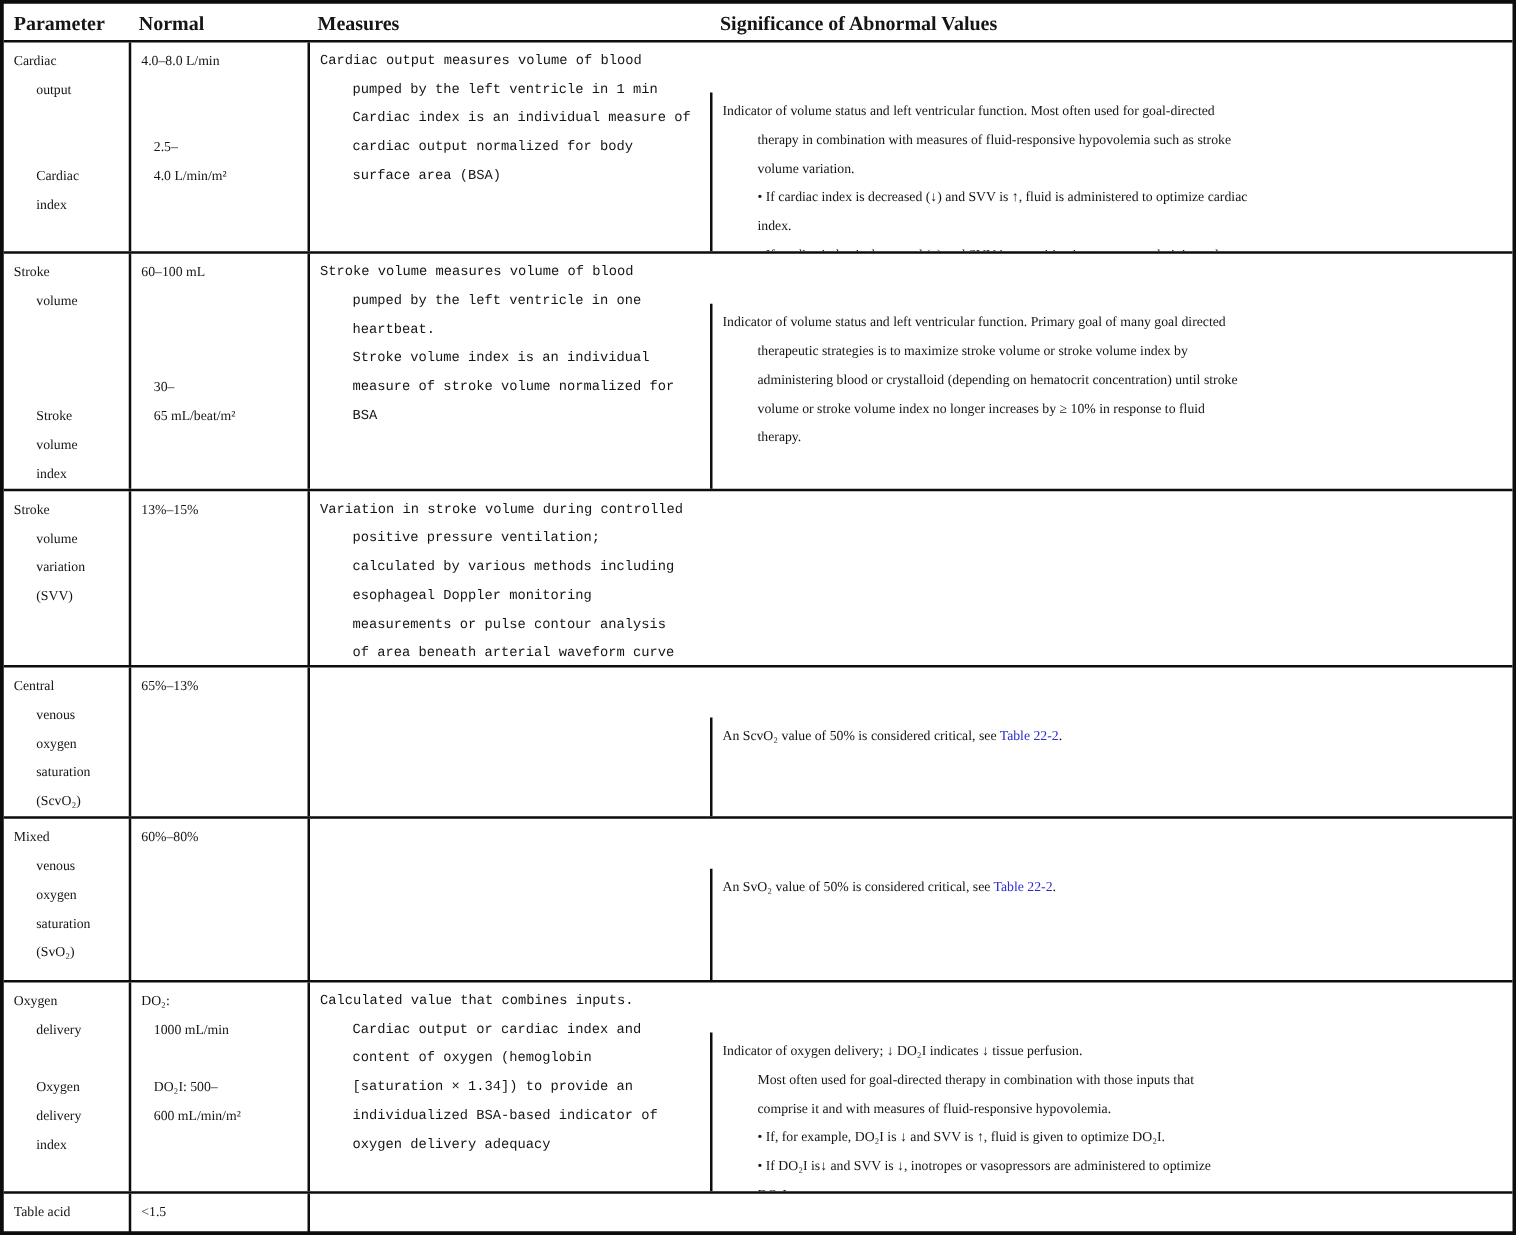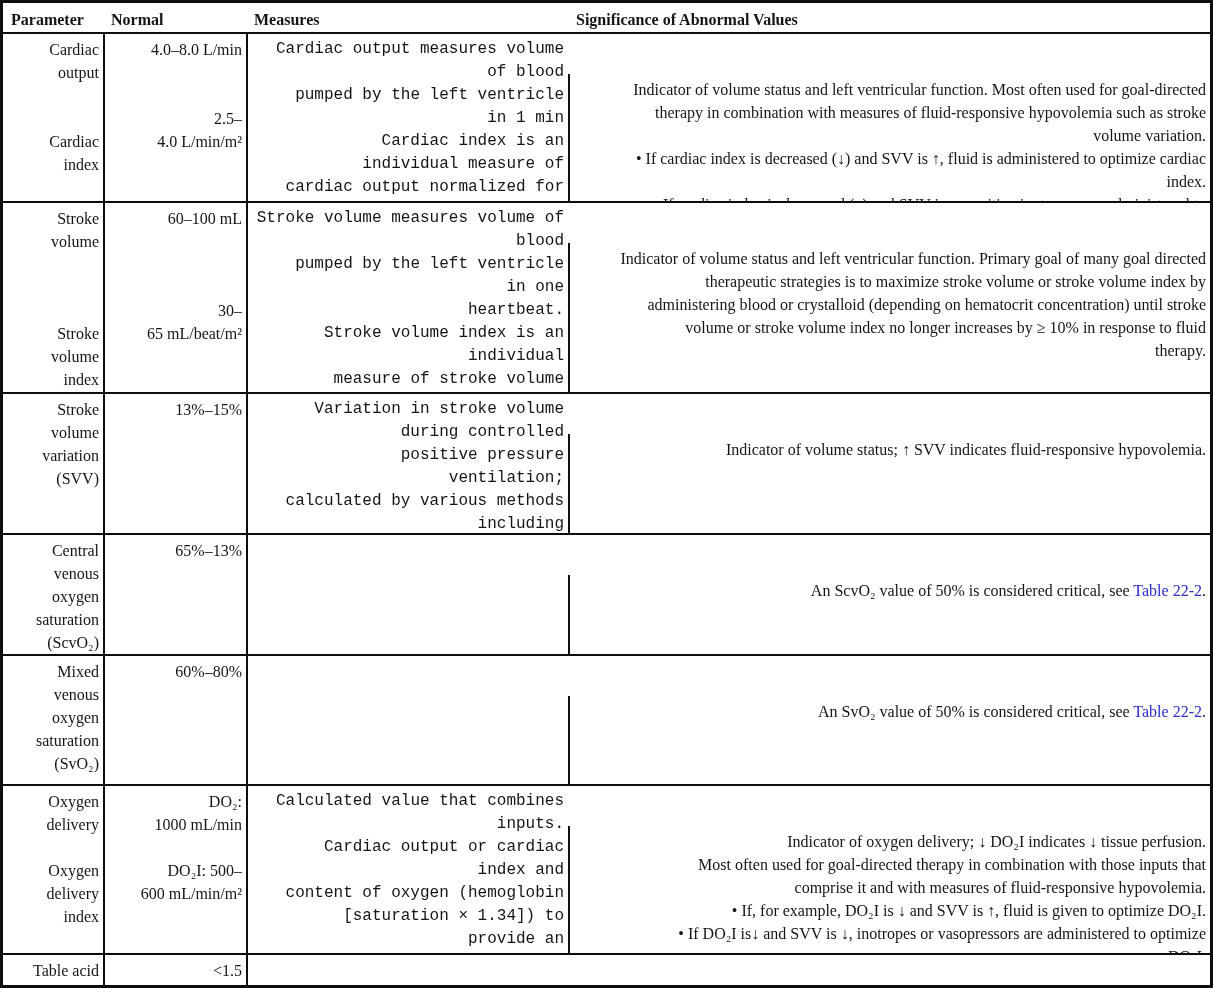--- a/index.html
+++ b/index.html
@@ -42,25 +42,24 @@
     font-size: 16px;
     padding: 8px 2px 0 8px;
     box-sizing: border-box;
     overflow: hidden;
     white-space: nowrap;
   }
   .cell {
     box-sizing: border-box;
     overflow: hidden;
     white-space: pre-wrap;
-    font-size: 16px;
+    font-size: 11px;
     line-height: 23px;
     padding-top: 4px;
     padding-right: 4px;
-    text-align: right;
   }
   .row .cell + .cell { border-left: 2px solid #0d0d0d; }
   .cell-param { padding-left: 26px; text-indent: -18px; }
   .cell-normal { padding-left: 18px; text-indent: -10px; }
   .cell-measures { padding-left: 34px; text-indent: -26px; font-family: Liberation Mono, monospace; }
   .cell-sig { padding-left: 36px; text-indent: -28px; margin-top: 40px; }
   .link { cursor: pointer; }
 </style>
 </head>
 <body>
@@ -134,21 +133,20 @@
 volume
 variation
 (SVV)</div>
       <div class="cell cell-normal">13%–15%</div>
       <div class="cell cell-measures">Variation in stroke volume during controlled
 positive pressure ventilation;
 calculated by various methods including
 esophageal Doppler monitoring
 measurements or pulse contour analysis
 of area beneath arterial waveform curve</div>
-      <div class="cell cell-sig">Indicator of volume status; ↑ SVV indicates fluid-responsive hypovolemia.</div>
     </div>
 
     <div class="row r4">
       <div class="cell cell-param">Central
 venous
 oxygen
 saturation
 (ScvO₂)</div>
       <div class="cell cell-normal">65%–13%</div>
       <div class="cell cell-measures"></div>

